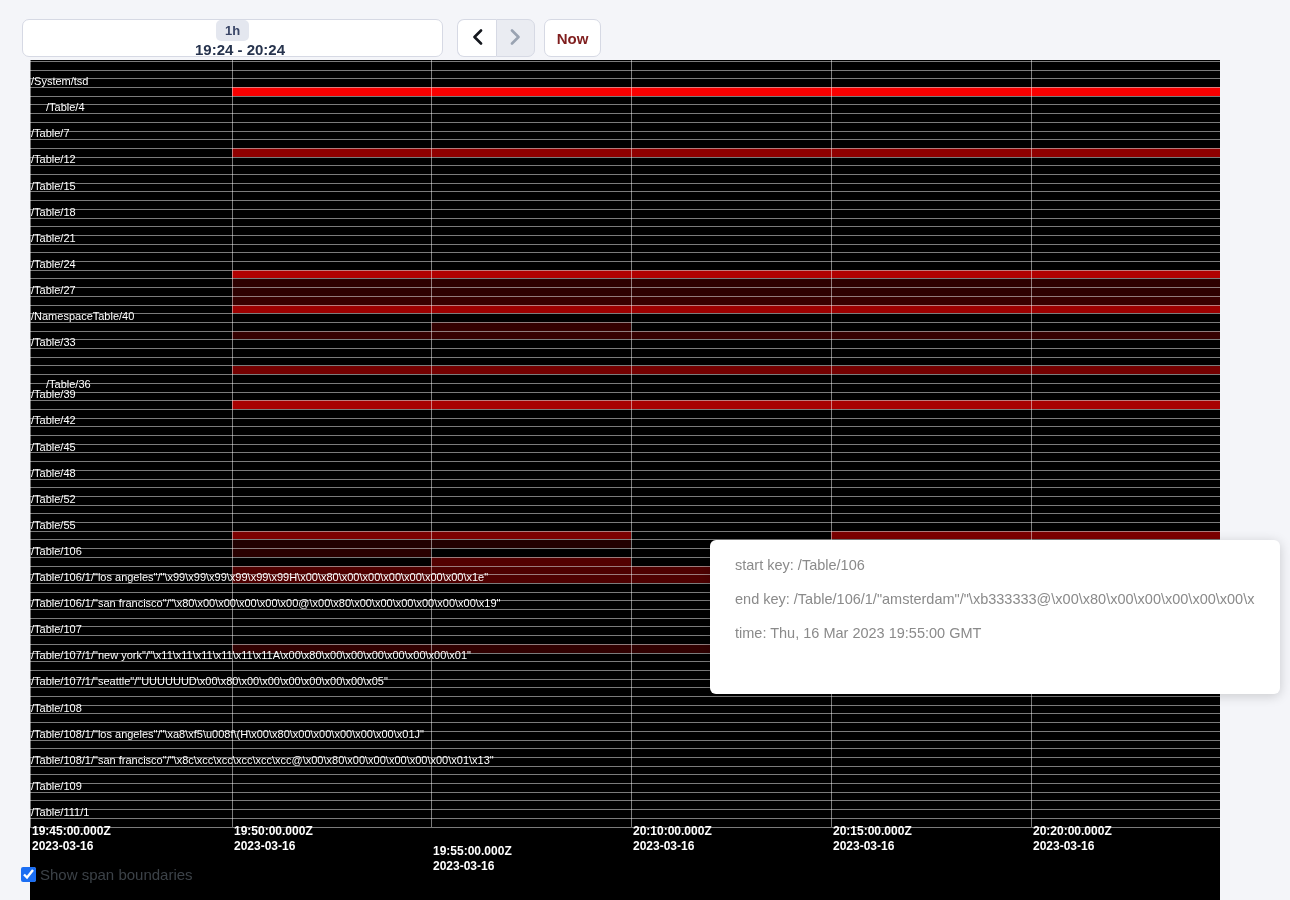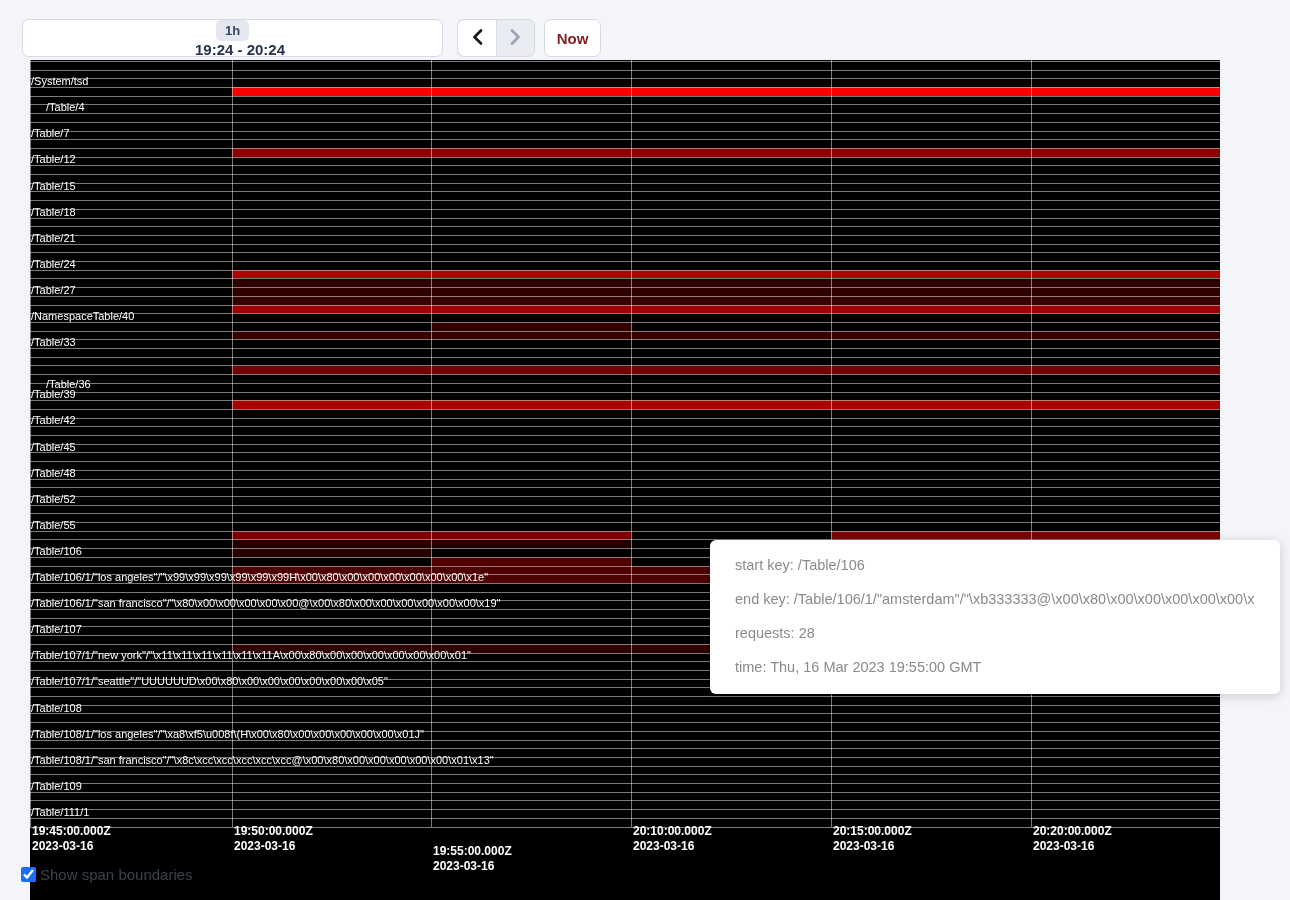--- a/index.html
+++ b/index.html
@@ -152,21 +152,20 @@
       </div>
       <div class="tick" style="left: 1003px; top: 764px;">
         <div>20:20:00.000Z</div>
         <div>2023-03-16</div>
       </div>
     </div>
 
   <div class="tooltip">
     <div class="tooltip-line">start key: /Table/106</div>
     <div class="tooltip-line">end key: /Table/106/1/"amsterdam"/"\xb333333@\x00\x80\x00\x00\x00\x00\x00\x00#"</div>
-    <div class="tooltip-line">requests: 28</div>
     <div class="tooltip-line">time: Thu, 16 Mar 2023 19:55:00 GMT</div>
   </div>
 
   <label class="footer">
     <input type="checkbox" checked="" style="">
     <span class="footer-label">Show span boundaries</span>
   </label>
 
 </div>
 

